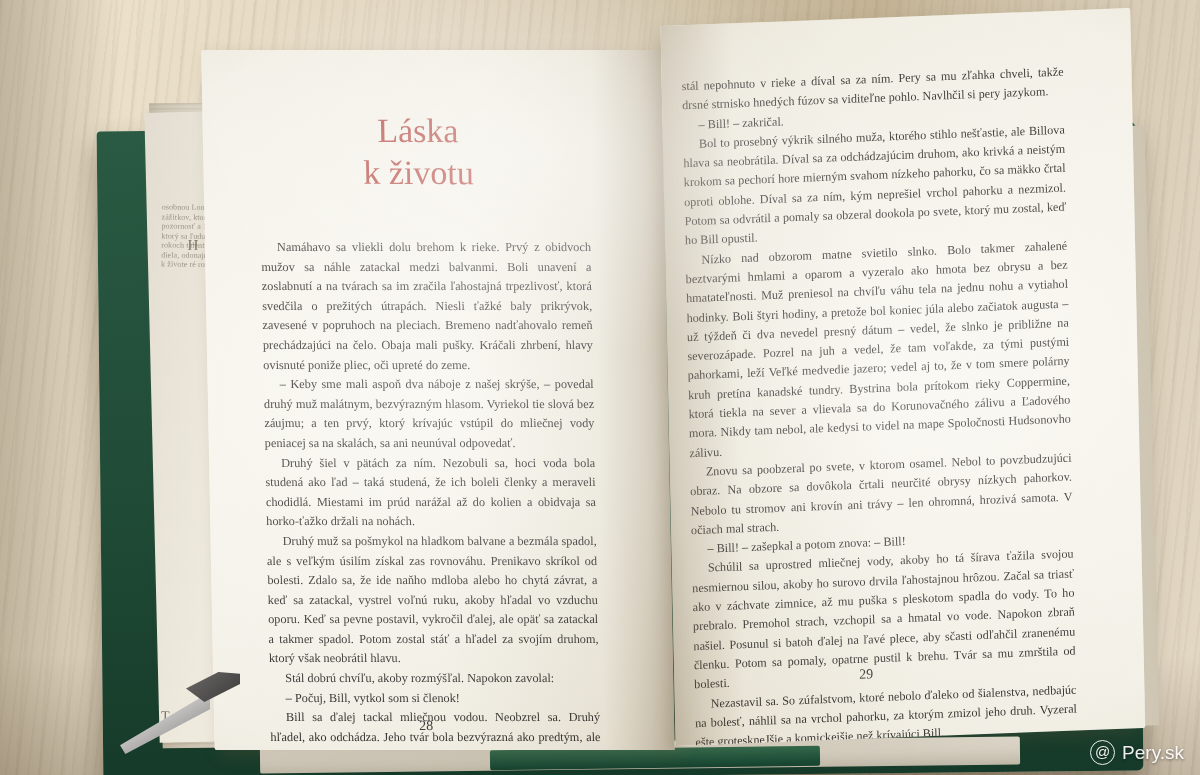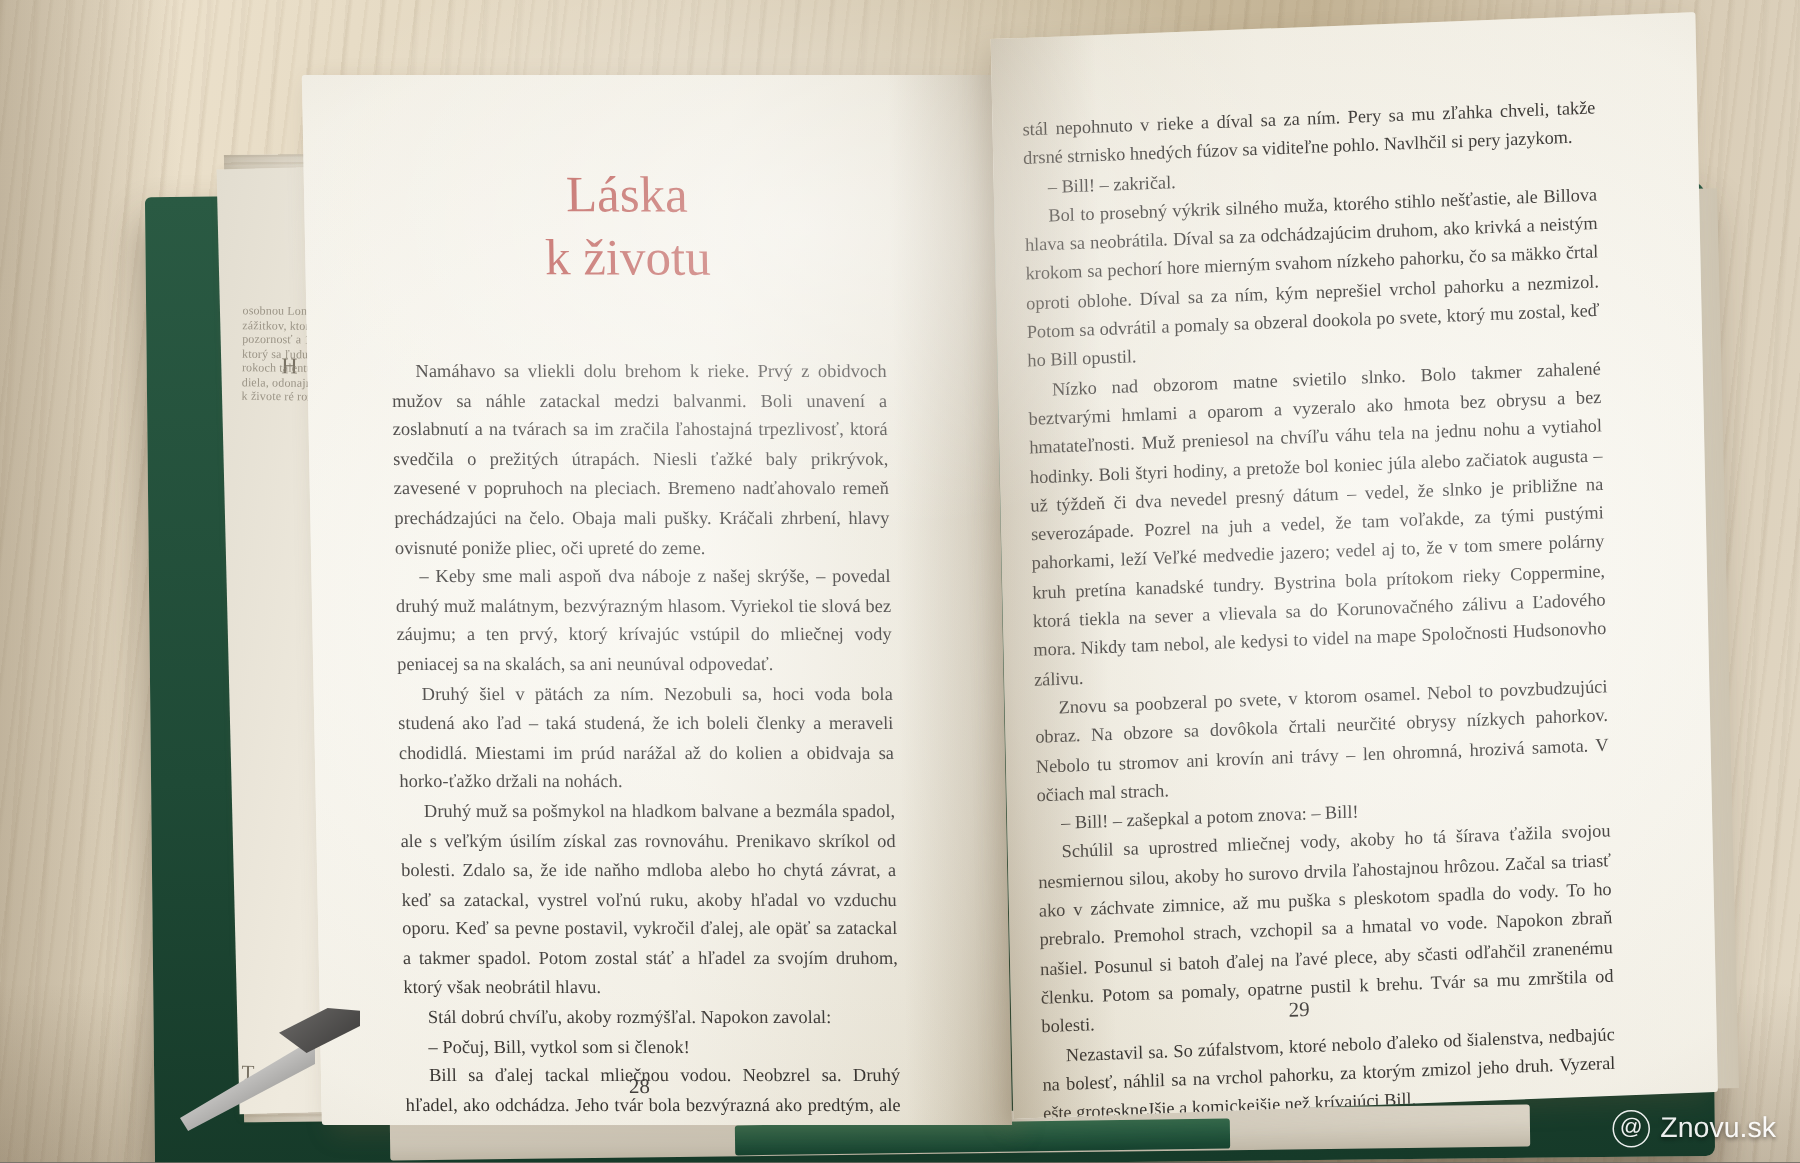--- a/index.html
+++ b/index.html
@@ -383,16 +383,16 @@
 
   </div>
 
   <div class="knife-blade"></div>
   <div class="knife-handle"></div>
 
   <div class="spot-light"></div>
 
   <div class="watermark">
     <span class="wm-at">@</span>
-    <span>Znovu.sk</span>
+    <span>Pery.sk</span>
   </div>
 
 </div>
 
 </body></html>

